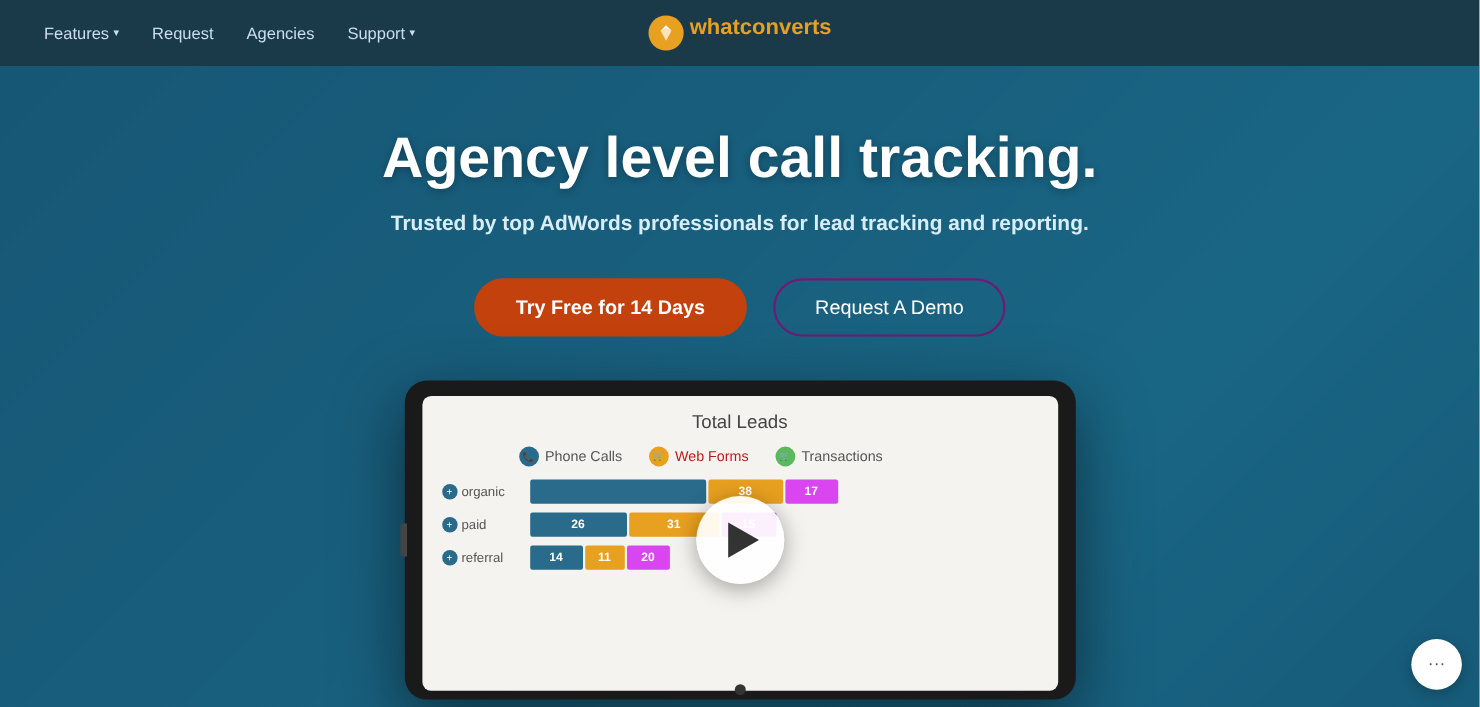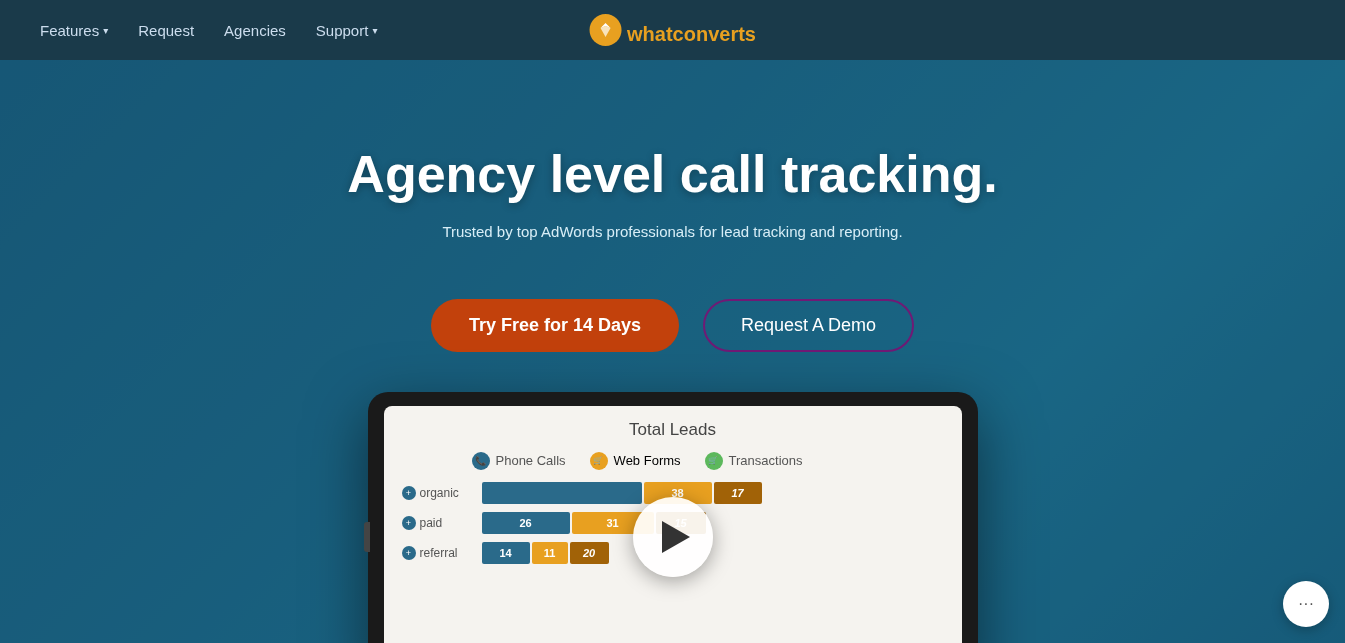--- a/index.html
+++ b/index.html
@@ -16,21 +16,21 @@
       position: relative;
       z-index: 10;
     }
     .nav-left { display: flex; gap: 30px; }
     .nav-item {
       color: #cde; font-size: 15px; cursor: pointer; display: flex; align-items: center; gap: 4px;
       white-space: nowrap;
     }
     .nav-logo {
       position: absolute; left: 50%; transform: translateX(-50%);
-      display: flex; align-items: flex-end; gap: 6px;
+      display: flex; align-items: flex-start; gap: 6px;
     }
     .logo-icon {
       width: 32px; height: 32px;
       background: #e8a020;
       border-radius: 50%;
       display: flex; align-items: center; justify-content: center;
       color: white; font-size: 14px; font-weight: bold;
     }
     .logo-text { color: #fff; font-size: 20px; font-weight: 400; }
     .logo-text span { color: #e8a020; font-weight: 700; }
@@ -42,21 +42,21 @@
     .chevron { font-size: 10px; }
 
     
     .hero {
       position: relative;
       height: 583px;
       display: flex;
       flex-direction: column;
       align-items: center;
       justify-content: flex-start;
-      padding-top: 85px;
+      padding-top: 55px;
       overflow: hidden;
     }
     .hero-bg {
       position: absolute; inset: 0;
       background: linear-gradient(135deg, #1a6080 0%, #1e7090 40%, #2080a0 70%, #1a6888 100%);
       z-index: 0;
     }
     
     .hero-bg::after {
       content: '';
@@ -67,23 +67,23 @@
     .hero-title {
       color: #fff;
       font-size: 52px;
       font-weight: 700;
       line-height: 1.15;
       margin-bottom: 18px;
       text-shadow: 0 2px 8px rgba(0,0,0,0.3);
     }
     .hero-subtitle {
       color: #d8eef7;
-      font-size: 15px;
-      margin-bottom: 59px;
-      font-weight: 400;
+      font-size: 19px;
+      margin-bottom: 38px;
+      font-weight: 700;
     }
     .hero-buttons { display: flex; gap: 24px; justify-content: center; margin-bottom: 40px; }
     .btn-primary {
       background: #c2410c;
       color: #fff;
       border: none;
       border-radius: 30px;
       padding: 16px 38px;
       font-size: 18px;
       font-weight: 600;
@@ -133,31 +133,31 @@
     }
     .legend {
       display: flex; gap: 24px; justify-content: flex-start; align-items: center;
       margin-bottom: 12px; padding-left: 70px;
     }
     .legend-item { display: flex; align-items: center; gap: 6px; font-size: 13px; color: #555; }
     .legend-dot { width: 18px; height: 18px; border-radius: 50%; display: flex; align-items: center; justify-content: center; font-size: 9px; color: white; }
     .dot-blue { background: #2a6a8a; }
     .dot-orange { background: #e8a020; }
     .dot-green { background: #5cb85c; }
-    .legend-web { color: #000000; }
+    .legend-web { color: #b91c1c; }
 
     .chart-rows { display: flex; flex-direction: column; gap: 8px; }
     .chart-row { display: flex; align-items: center; gap: 10px; }
     .row-label { width: 70px; font-size: 12px; color: #555; display: flex; align-items: center; gap: 4px; }
     .plus-icon { width: 14px; height: 14px; background: #2a6a8a; border-radius: 50%; color: white; font-size: 9px; display: flex; align-items: center; justify-content: center; }
     .bars { display: flex; flex: 1; gap: 2px; align-items: center; height: 22px; }
     .bar { height: 22px; display: flex; align-items: center; justify-content: center; font-size: 11px; color: white; font-weight: 600; border-radius: 2px; }
     .bar-blue { background: #2a6a8a; }
     .bar-orange { background: #e8a020; }
-    .bar-green { background: #a16207; font-style: italic; }
+    .bar-green { background: #d946ef; }
 
     
     .play-btn {
       position: absolute;
       top: 50%; left: 50%;
       transform: translate(-50%, -50%);
       width: 80px; height: 80px;
       background: rgba(255,255,255,0.92);
       border-radius: 50%;
       display: flex; align-items: center; justify-content: center;

